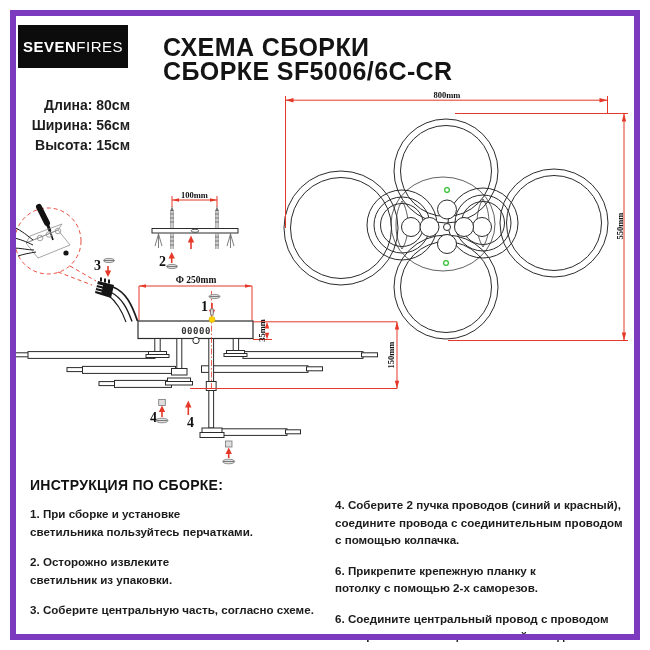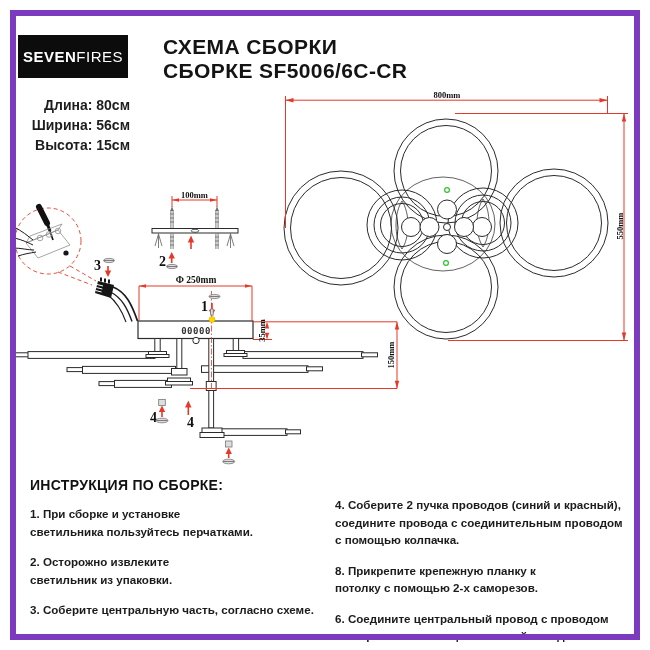--- a/index.html
+++ b/index.html
@@ -8,27 +8,27 @@
     --marker-green:#2FC02F;
     --highlight-yellow:#FFD400;
   }
   html,body{margin:0;padding:0;background:#fff;}
   .sheet{
     position:relative;width:650px;height:650px;background:#fff;overflow:hidden;
     font-family:"Liberation Sans",sans-serif;color:#151515;
   }
   .frame{position:absolute;inset:10px;border:6px solid var(--accent-purple);pointer-events:none;}
   .logo{
-    position:absolute;left:18px;top:35px;width:110px;height:43px;background:#0c0c0c;
+    position:absolute;left:18px;top:25px;width:110px;height:43px;background:#0c0c0c;
     display:flex;align-items:center;justify-content:center;color:#fff;
     font-size:15px;letter-spacing:.5px;white-space:nowrap;
   }
   .logo .b{font-weight:800}
   .logo .l{font-weight:400}
-  .title{position:absolute;left:163px;top:35px;font-size:21px;font-weight:800;letter-spacing:.4px;line-height:24px;color:#141414;}
+  .title{position:absolute;left:163px;top:35px;font-size:25px;font-weight:800;letter-spacing:.4px;line-height:24px;color:#141414;}
   .specs{position:absolute;left:18px;top:95px;width:112px;text-align:right;font-size:14px;font-weight:700;line-height:20px;color:#1d1d1d;}
   .diagram{position:absolute;inset:0;}
   .instr-head{position:absolute;left:30px;top:477px;font-size:14px;font-weight:800;letter-spacing:.3px;color:#111;}
   .col{position:absolute;font-size:11.6px;line-height:17.5px;color:#1b1b1b;font-weight:600;}
   .col p{margin:0 0 13px 0;white-space:pre-line;}
   .col-left{left:30px;top:505px;width:300px;}
   .col-right{left:335px;top:496px;width:305px;}
   
   .k{stroke:#2b2b2b;fill:none;stroke-width:1;}
   .kf{stroke:#2b2b2b;fill:#fff;stroke-width:1;}
@@ -380,20 +380,20 @@
 светильника пользуйтесь перчатками.</p>
     <p>2. Осторожно извлеките
 светильник из упаковки.</p>
     <p>3. Соберите центральную часть, согласно схеме.</p>
   </div>
 
   <div class="col col-right">
     <p>4. Соберите 2 пучка проводов (синий и красный),
 соедините провода с соединительным проводом
 с помощью колпачка.</p>
-    <p>8. Прикрепите крепежную планку к
+    <p>6. Прикрепите крепежную планку к
 потолку с помощью 2-х саморезов.</p>
     <p>6. Соедините центральный провод с проводом
 электросети с помощью клемной колодки.</p>
   </div>
 
   <div class="frame"></div>
 </div>
 
 </body></html>

